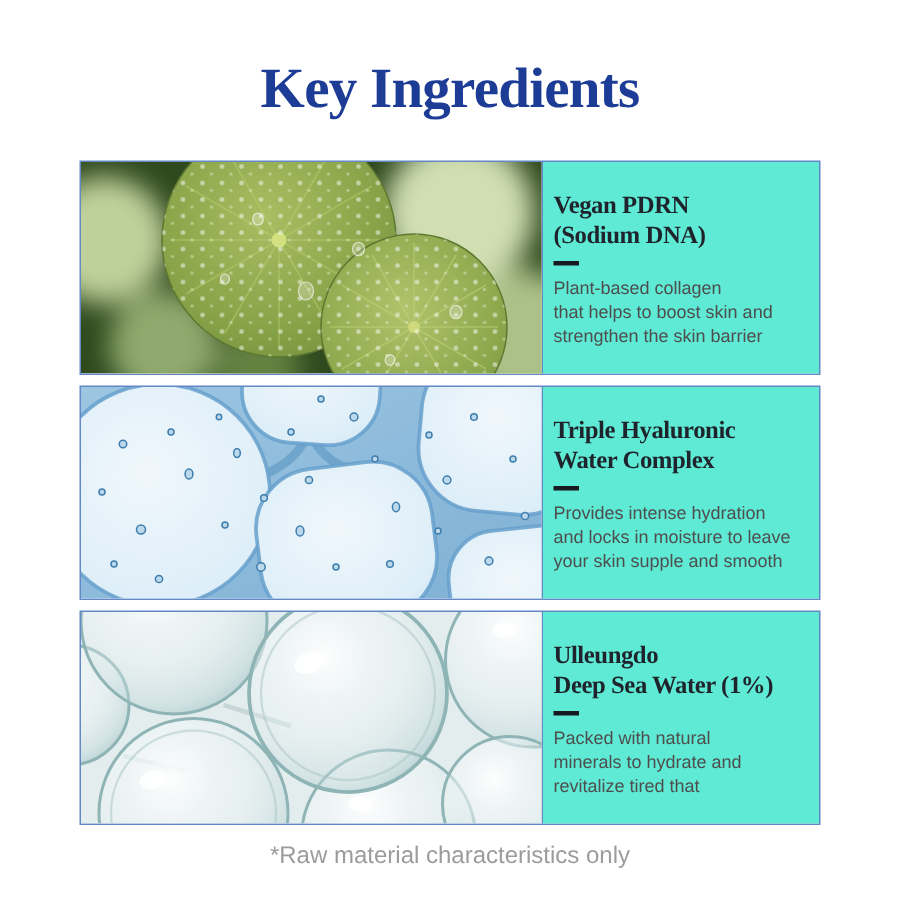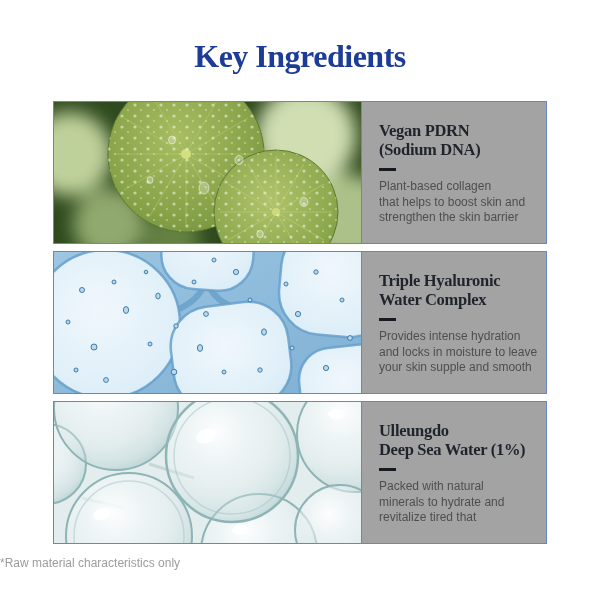--- a/index.html
+++ b/index.html
@@ -9,21 +9,21 @@
     background: #ffffff;
     font-family: "Liberation Sans", sans-serif;
     overflow: hidden;
   }
   .title {
     margin: 0;
     padding-top: 40px;
     text-align: center;
     font-family: "Liberation Serif", serif;
     font-weight: 700;
-    font-size: 32px;
+    font-size: 38px;
     line-height: 1.05;
     color: #1c3c96;
     letter-spacing: -0.5px;
   }
   .sections {
     width: 494px;
     margin: 27px auto 0;
   }
   .row {
     display: flex;
@@ -37,22 +37,22 @@
     flex: 0 0 308px;
     width: 308px;
     height: 141px;
     border-right: 1px solid #6388c5;
     overflow: hidden;
   }
   .img-wrap svg { display: block; }
   .info {
     flex: 1;
     min-width: 0;
-    padding: 19px 6px 0 17px;
-    background: #a3a3a3;
+    padding: 19px 6px 0 7px;
+    background: #5eead4;
   }
   .info h2 {
     margin: 0;
     font-family: "Liberation Serif", serif;
     font-weight: 700;
     font-size: 16.5px;
     line-height: 1.2;
     letter-spacing: -0.3px;
     color: #1f242c;
     white-space: pre-line;
@@ -65,22 +65,22 @@
   }
   .info p {
     margin: 0;
     font-size: 12px;
     line-height: 1.3;
     color: #4e4e4e;
     white-space: pre-line;
   }
   .footnote {
     margin: 12px 0 0;
-    text-align: left;
-    font-size: 12px;
+    text-align: center;
+    font-size: 16px;
     color: #9c9c9c;
   }
 </style>
 </head>
 <body>
 
 <div class="page">
 
   <h1 class="title">Key Ingredients</h1>
 

